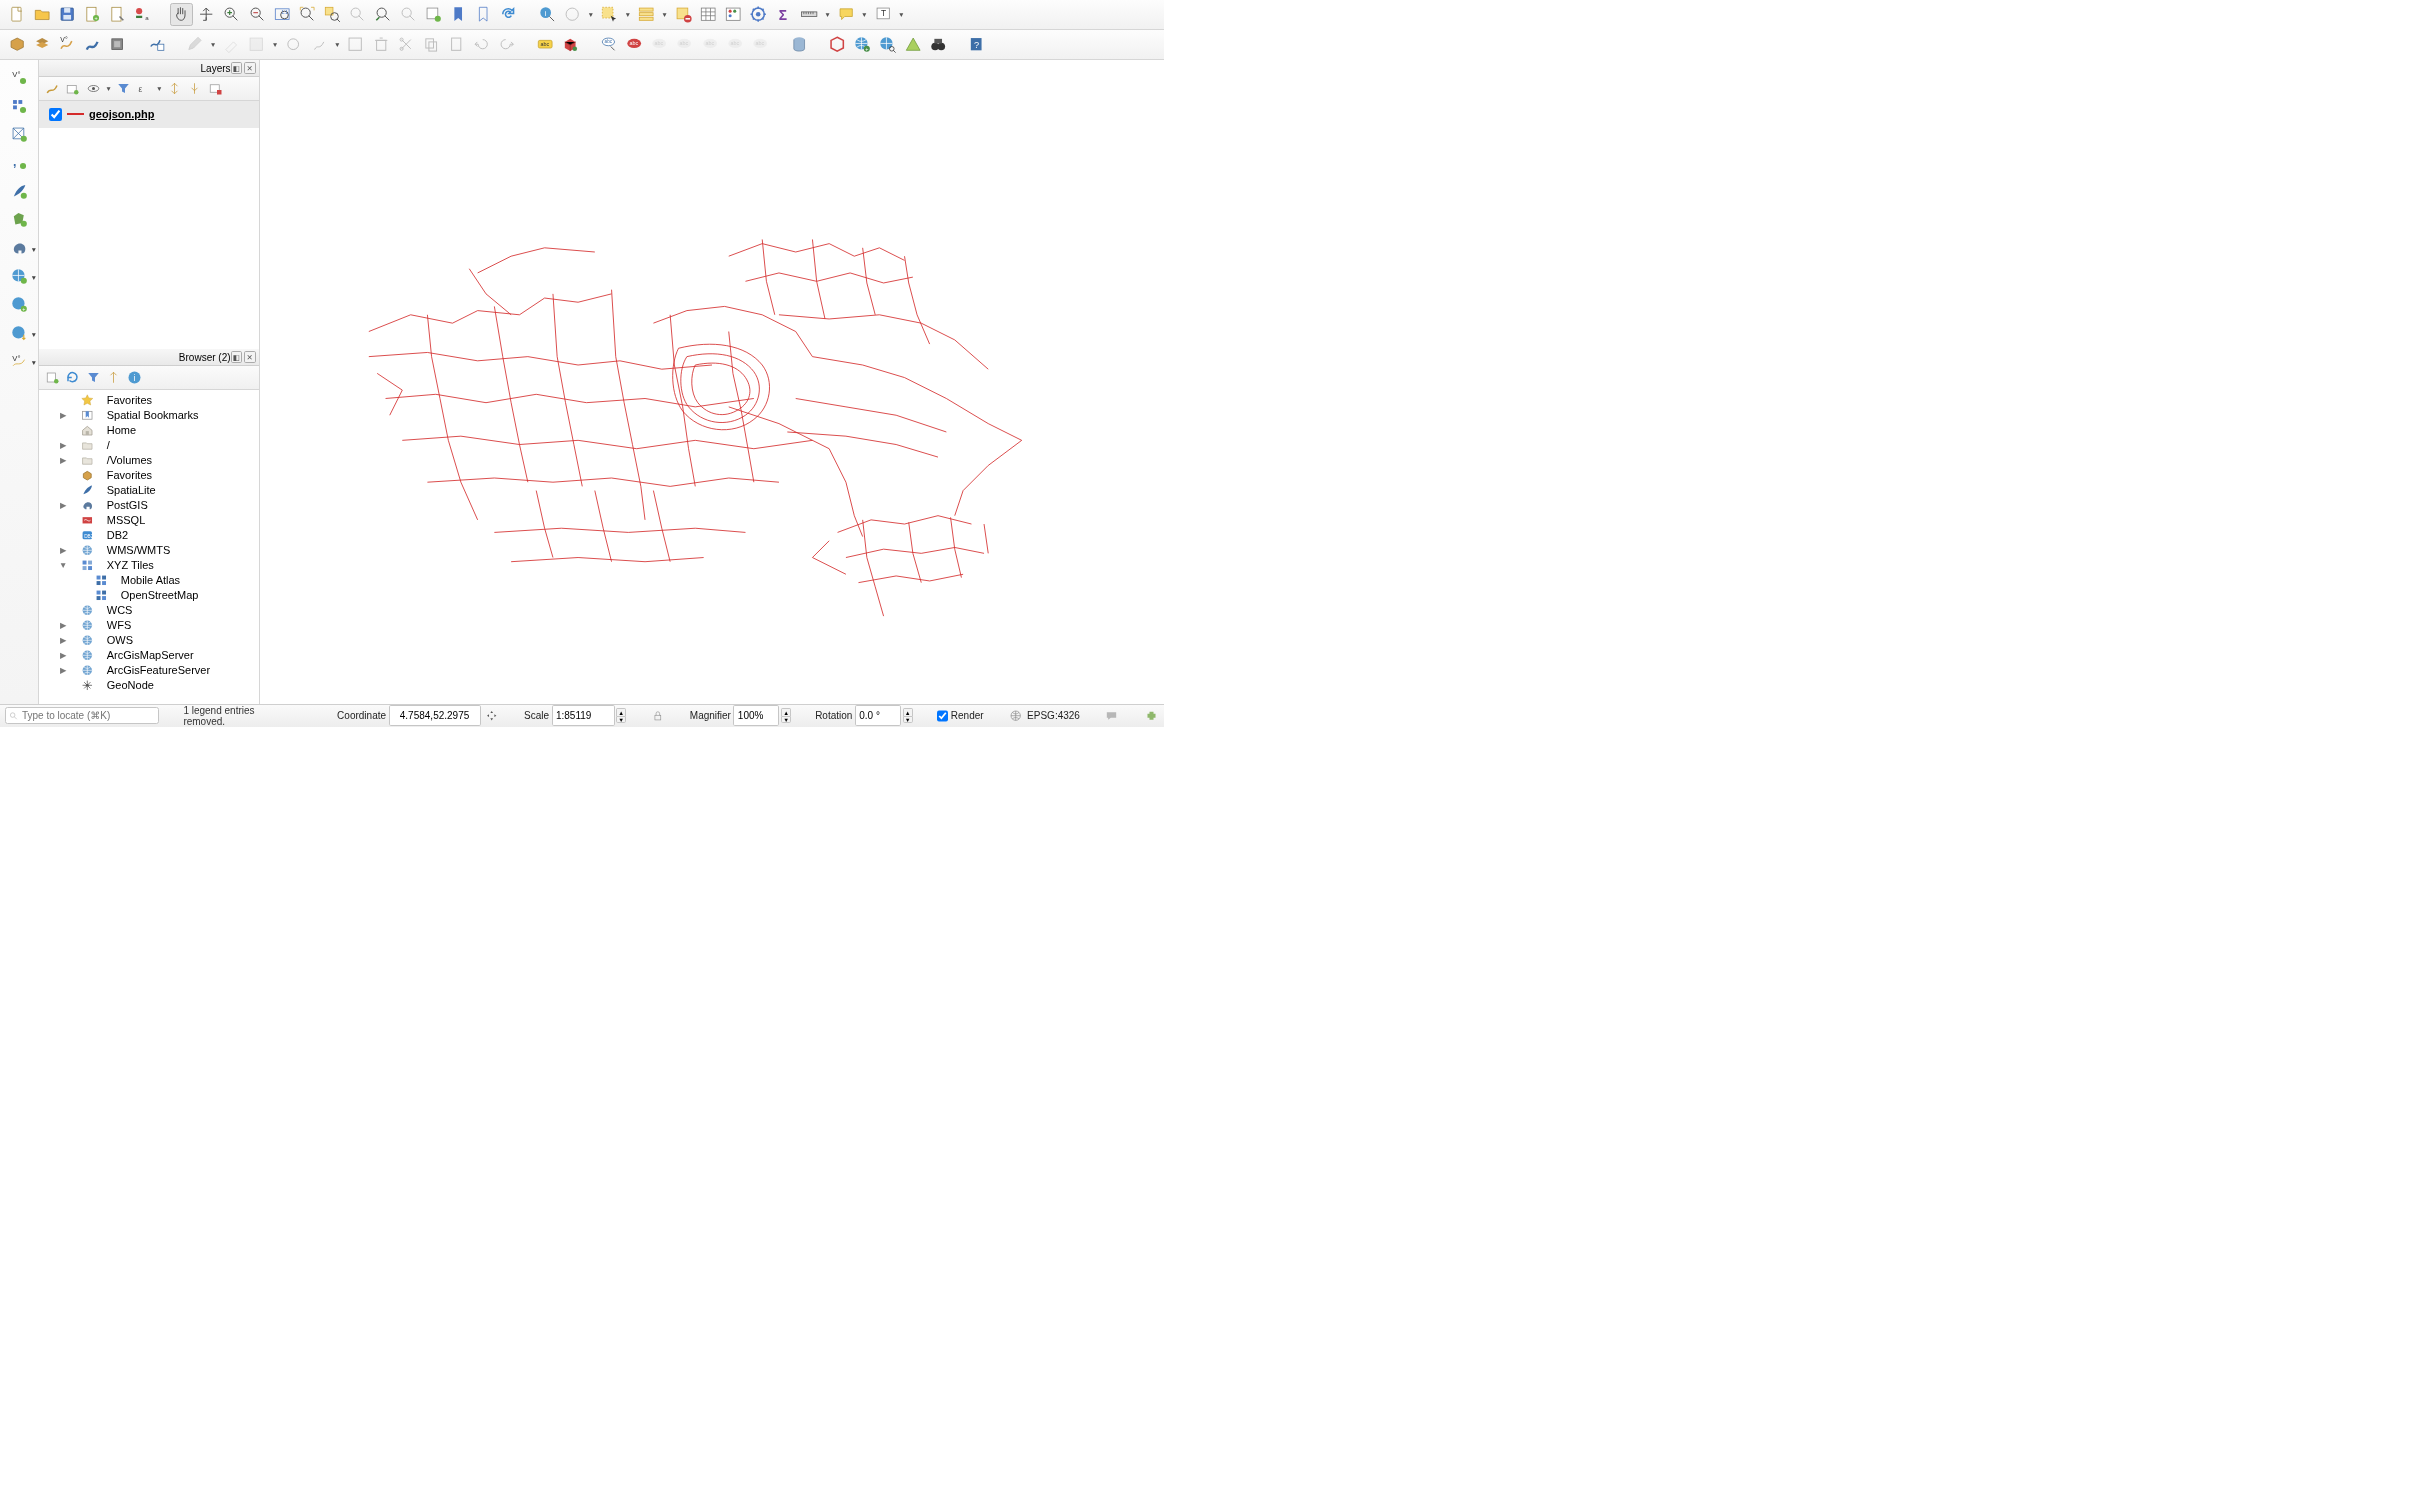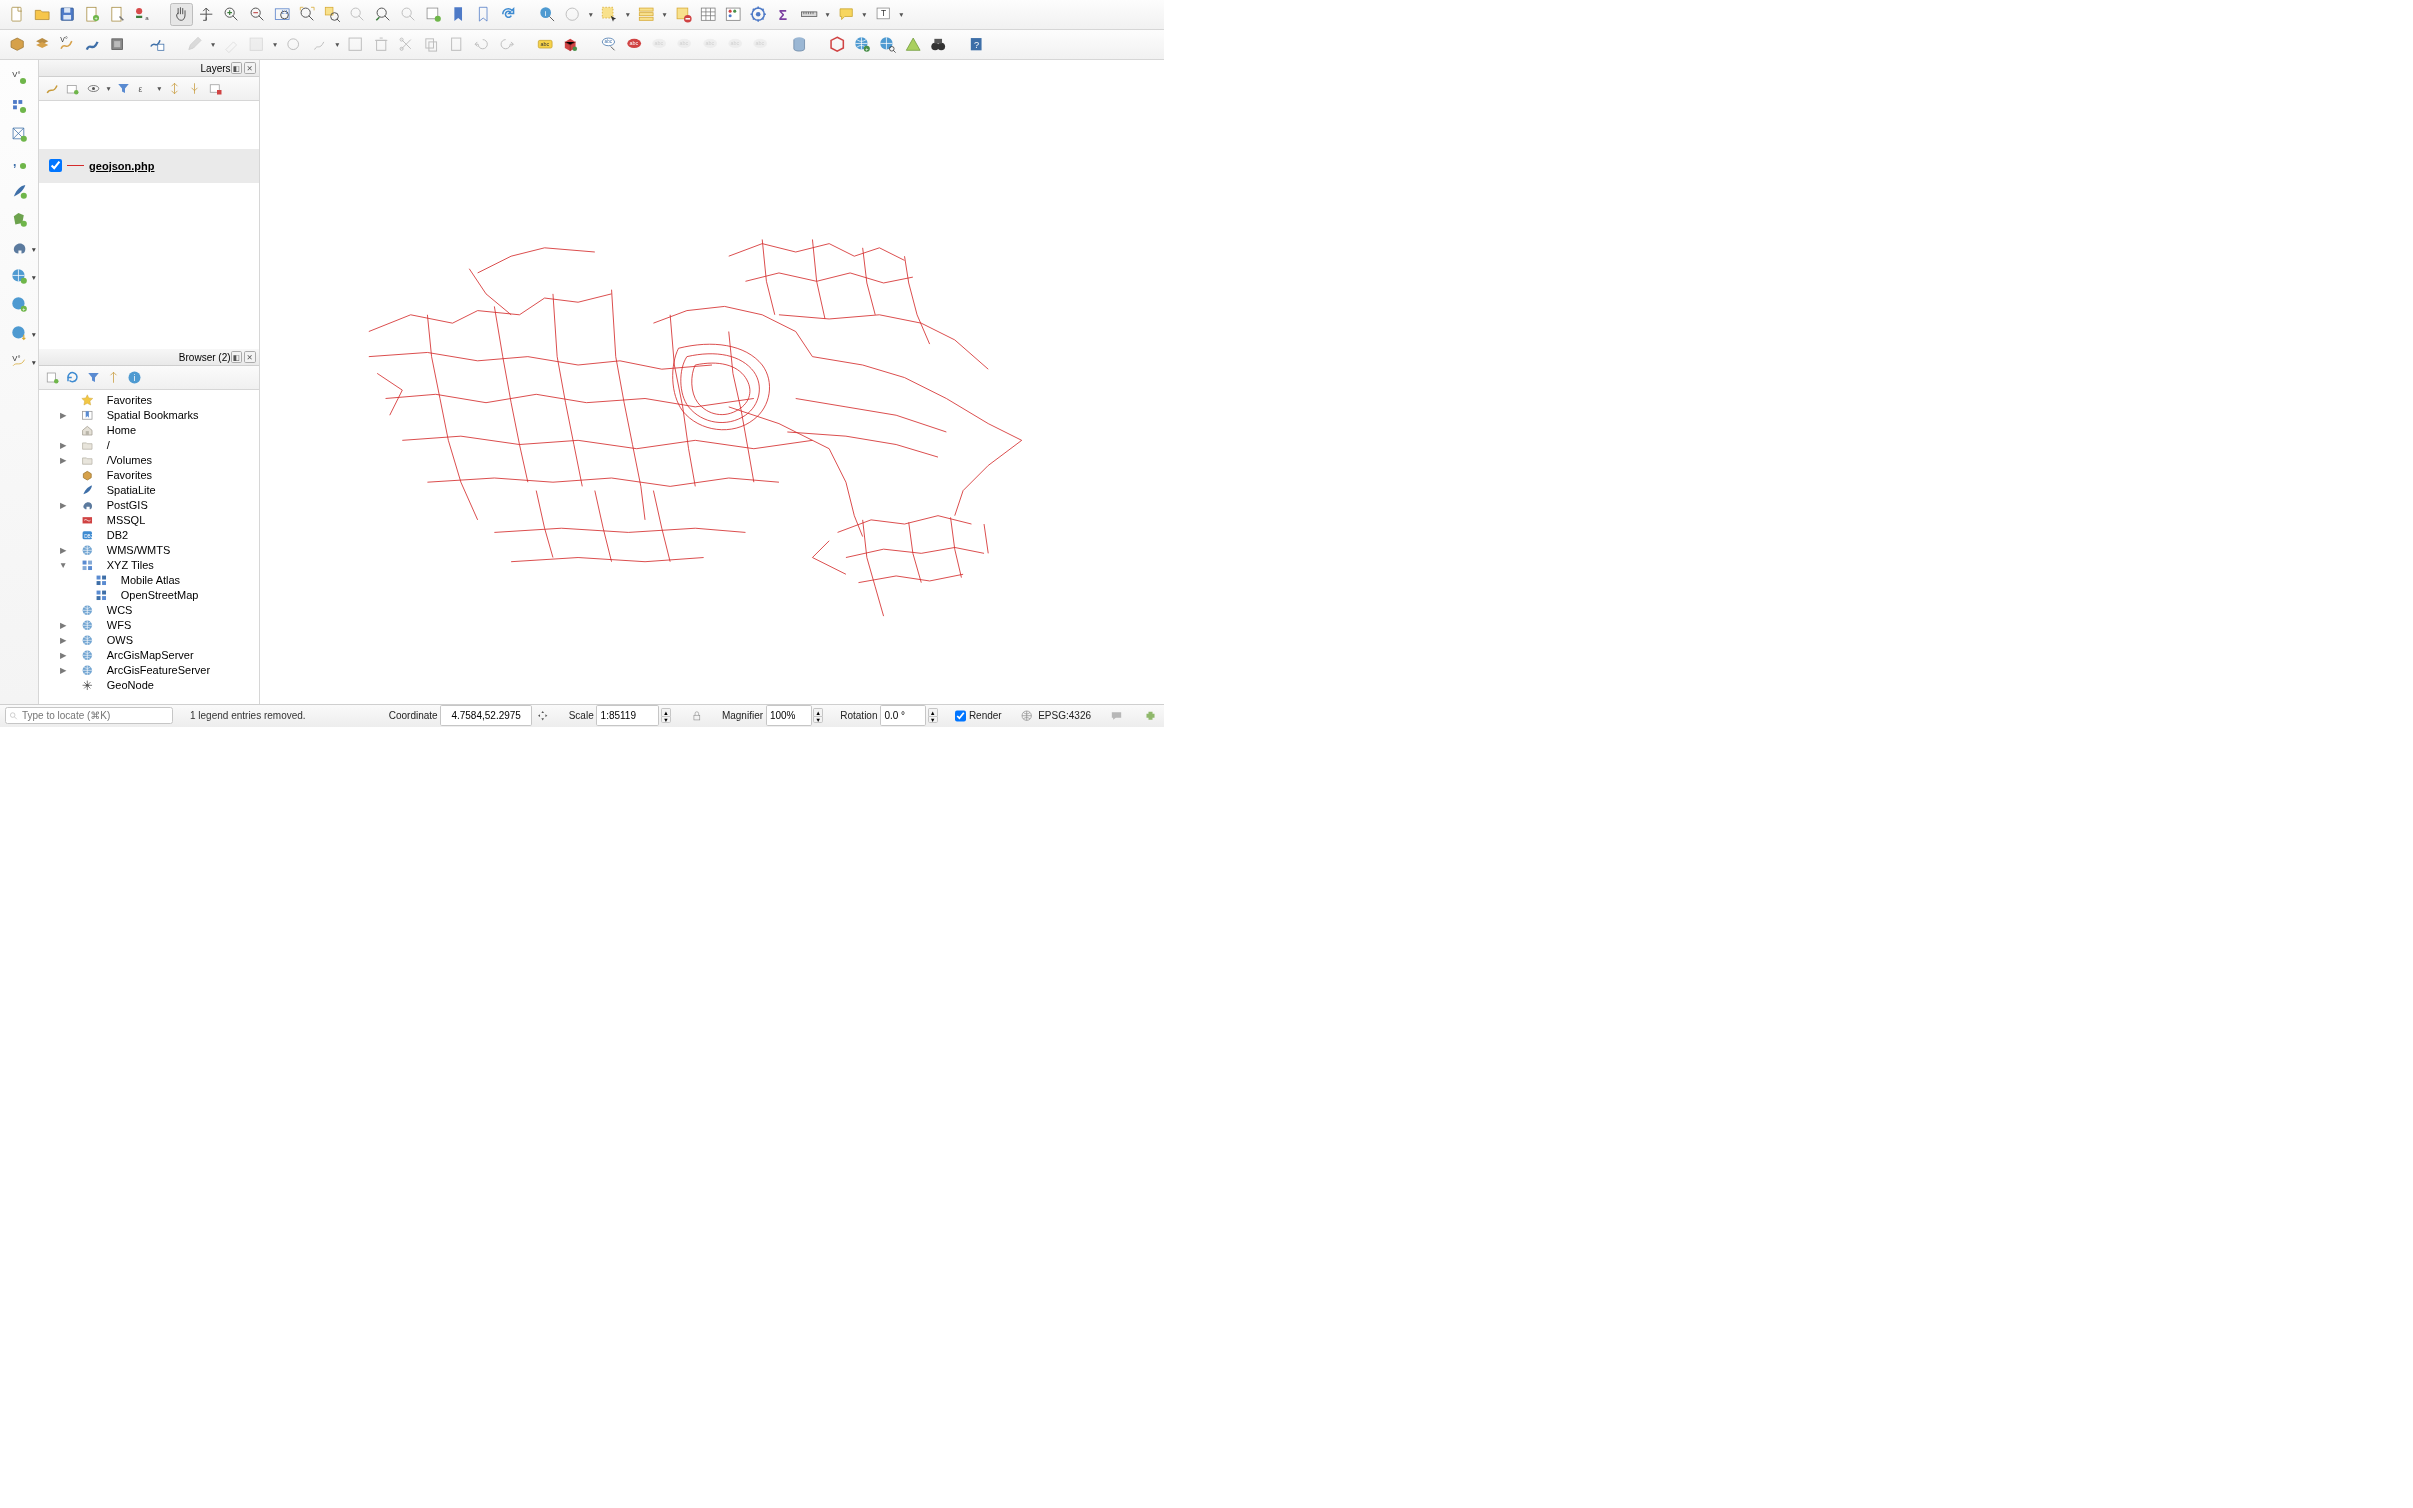--- a/index.html
+++ b/index.html
@@ -81,22 +81,22 @@
   border-bottom:0.8px solid #d6d6d6;height:23.5px;
   background: linear-gradient(#fbfbfb,#f0f0f0);
 }
 .panel-toolbar .pbtn{width:17px;height:17px;display:flex;align-items:center;justify-content:center;cursor:pointer;}
 .panel-toolbar .pbtn svg{width:15px;height:15px;}
 .layers-body{
   flex:1; background:#fff; overflow:auto; min-height:0;
 }
 .layers-panel{height:289px; display:flex;flex-direction:column;}
 .layer-row{
-  display:flex;align-items:center;gap:5px;padding:1.7px 6.7px;height:34px;
-  background:#eaeaea;font-weight:bold;font-size:11px;margin-top:48px;
+  display:flex;align-items:center;gap:5px;padding:1.7px 6.7px;height:27px;
+  background:#eaeaea;font-weight:bold;font-size:11px;
 }
 .layer-row input{margin-left:3.4px;}
 .layer-row .swatch{width:17px;height:1.7px;background:#d42b2b;}
 .layer-row .name{text-decoration:underline;}
 
 .browser-panel{flex:1;display:flex;flex-direction:column;min-height:0;}
 .browser-tree{flex:1;overflow:auto;background:#fff;font-size:11px;padding:3.4px 0;}
 .tree-row{display:flex;align-items:center;gap:13px;height:15px;padding:0 5px;cursor:pointer;}
 .tree-row .exp{width:8.4px;text-align:center;color:#7a7a7a;font-size:8.4px;}
 .tree-row .icon{width:13.4px;height:13.4px;display:flex;align-items:center;justify-content:center;}
@@ -107,21 +107,21 @@
 
 .canvas{
   flex:1;background:#fff;position:relative;overflow:hidden;
 }
 .canvas svg{position:absolute;top:0;left:0;width:100%;height:100%;}
 
 
 .statusbar{
   height:23.5px;border-top:0.8px solid #cfcfcf;
   background:linear-gradient(#fafafa,#ededed);
-  display:flex;align-items:center;font-size:10px;gap:17px;padding:0 5px;
+  display:flex;align-items:center;font-size:10px;gap:24px;padding:0 5px;
 }
 .statusbar .search{
   display:flex;align-items:center;border:0.8px solid #c6c6c6;border-radius:2.5px;
   background:#fff;width:168px;height:17px;padding:0 3.4px;gap:3.4px;
 }
 .statusbar .search input{border:none;outline:none;width:100%;font-size:10px;background:transparent;}
 .statusbar .msg{color:#333;}
 .statusbar .spacer{flex:1;}
 .statusbar .grp{display:flex;align-items:center;gap:2.5px;}
 .statusbar .fld{

